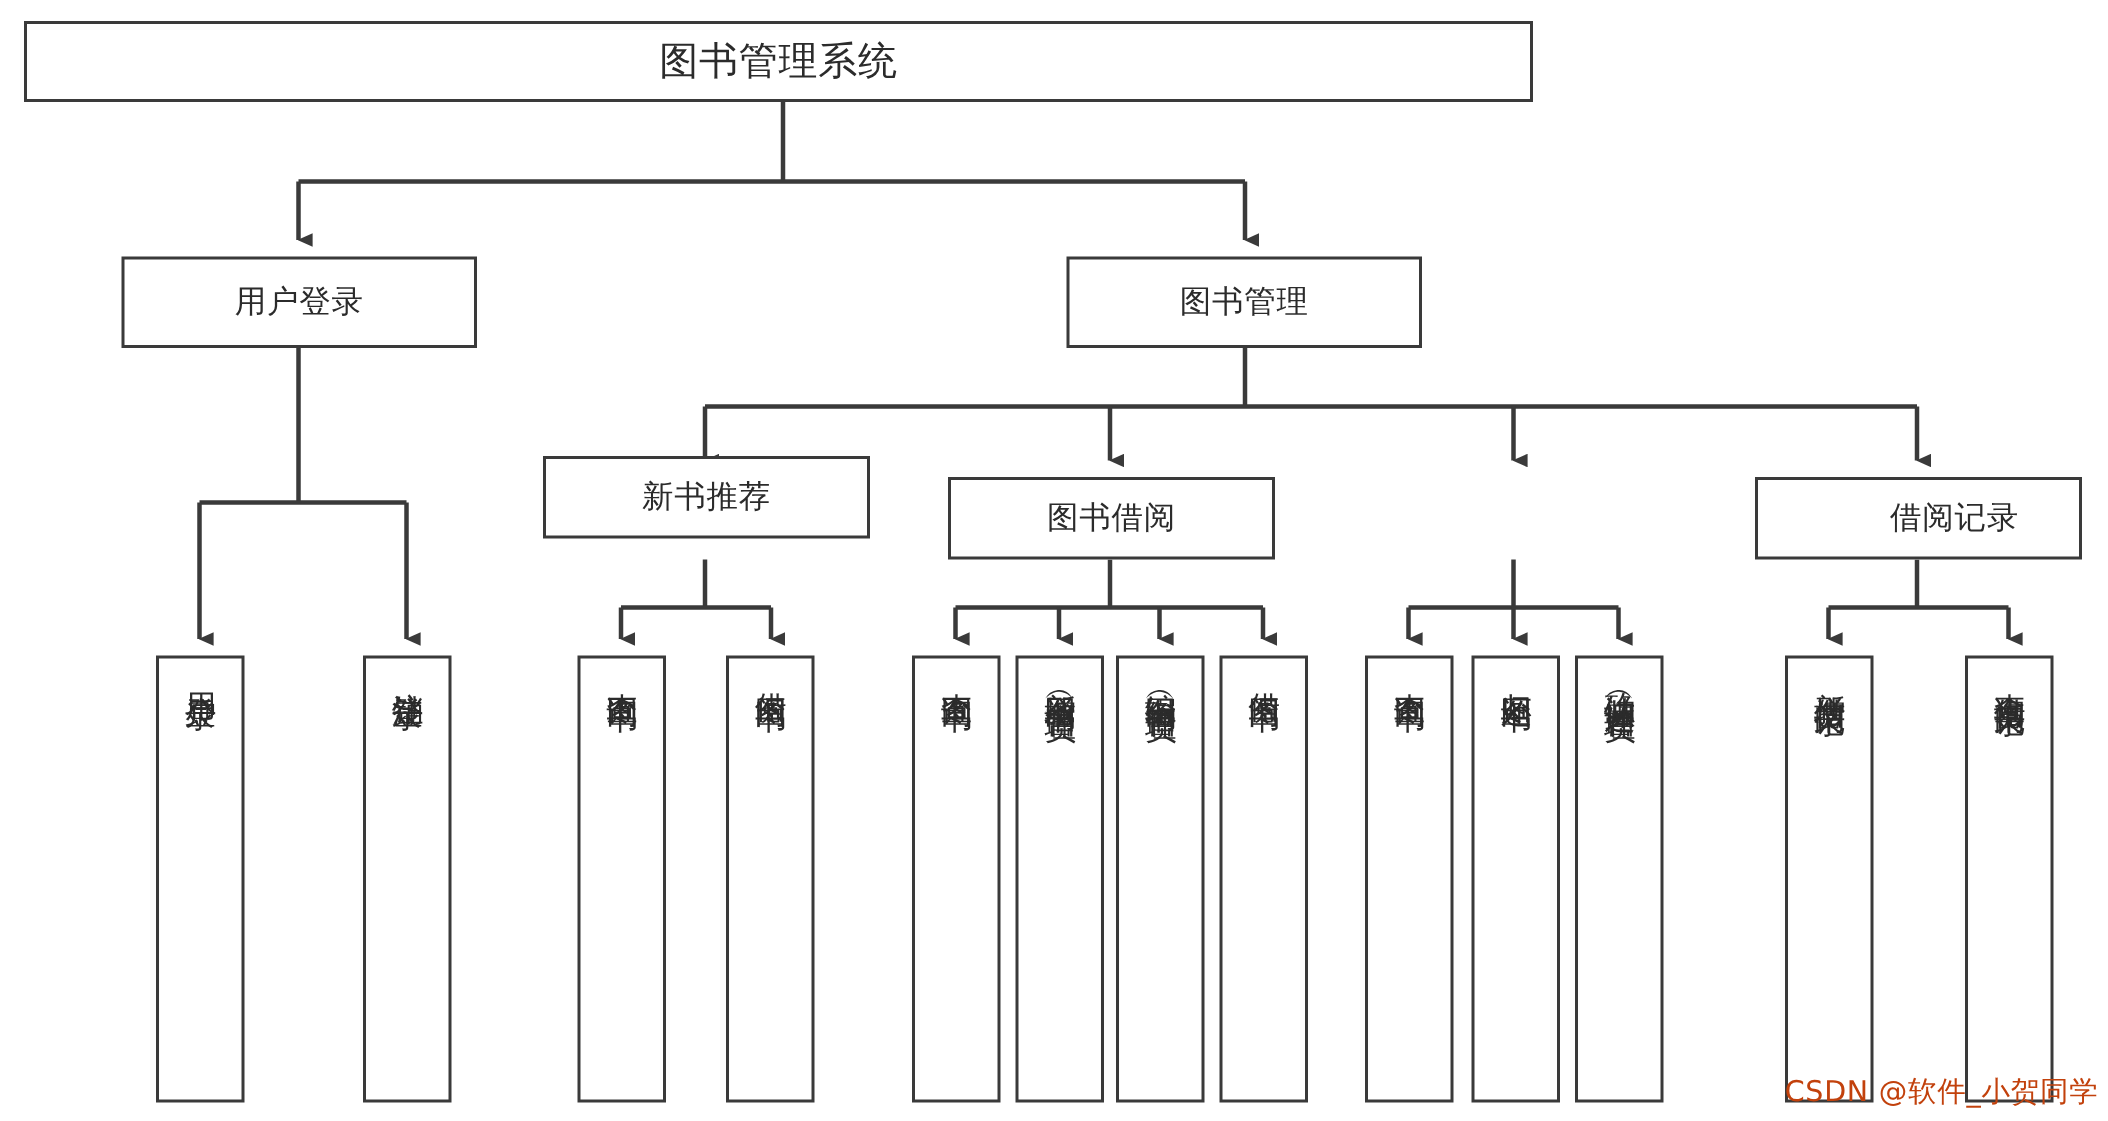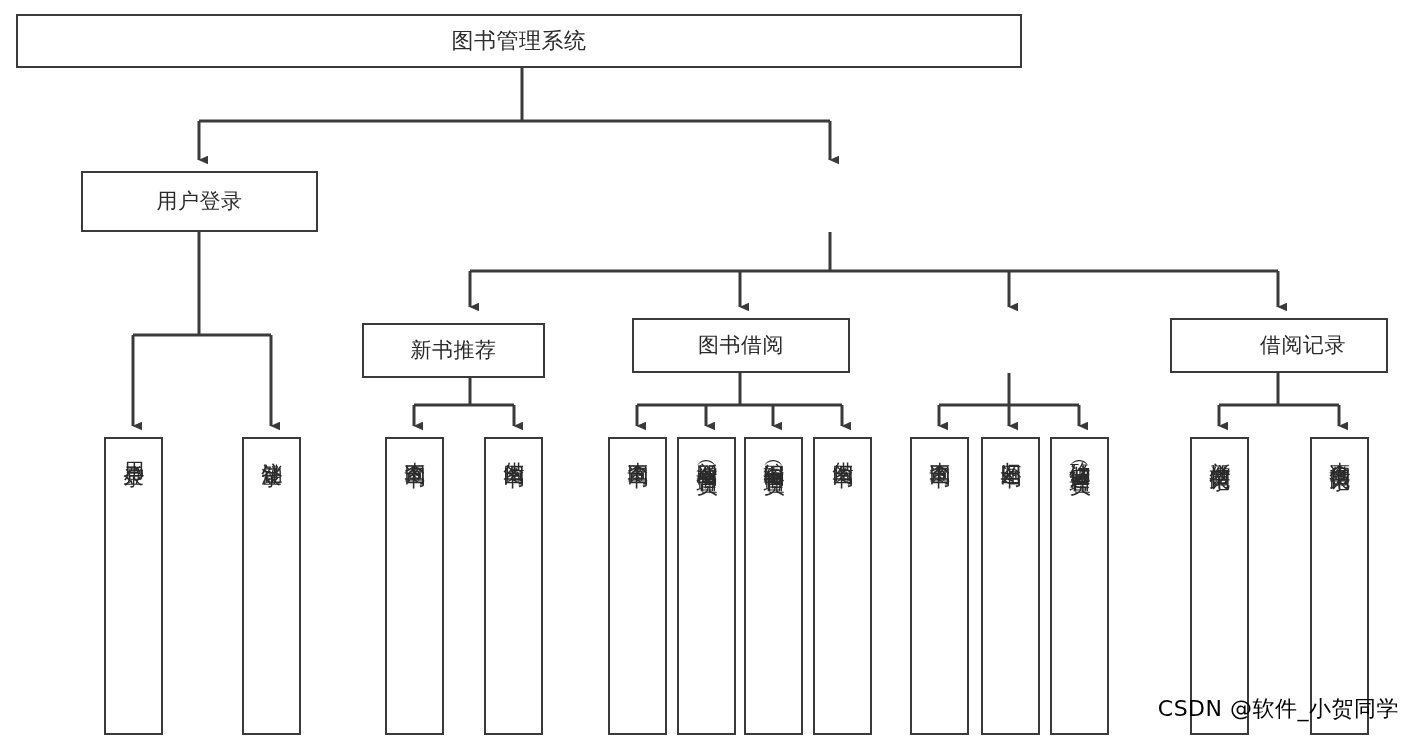--- a/index.html
+++ b/index.html
@@ -50,27 +50,27 @@
     justify-content: center;
     padding-top: 6px;
   }
   .node.vert .label {
     writing-mode: vertical-rl;
     text-orientation: upright;
     font-size: 21px;
     letter-spacing: 2px;
     white-space: nowrap;
   }
-  #root-node .label { font-size: 22px; }
+  #root-node .label { font-size: 26px; }
   .watermark {
     position: absolute;
     right: 6px;
-    bottom: 23px;
-    font-size: 22px;
-    color: #000000;
+    bottom: 6px;
+    font-size: 19px;
+    color: #c2410c;
     letter-spacing: 0.5px;
     white-space: nowrap;
   }
 </style>
 </head>
 <body>
 
 <div id="canvas">
 
   <svg class="wires" viewBox="0 0 1405 747">
@@ -123,22 +123,25 @@
     </g>
   </svg>
 
   <div class="node horiz" id="root-node" style="left:16px; top:14px; width:1006px; height:54px;">
     <span class="label">图书管理系统</span>
   </div>
 
   <div class="node horiz" style="left:81px; top:171px; width:237px; height:61px;">
     <span class="label">用户登录</span>
   </div>
+  <div class="node horiz" style="left:711px; top:171px; width:237px; height:61px;">
+    <span class="label">图书管理</span>
+  </div>
 
-  <div class="node horiz" style="left:362px; top:323px; width:183px; height:55px;">
+  <div class="node horiz" style="left:362px; top:304px; width:218px; height:55px;">
     <span class="label">新书推荐</span>
   </div>
   <div class="node horiz" style="left:632px; top:318px; width:218px; height:55px;">
     <span class="label">图书借阅</span>
   </div>
   <div class="node horiz" style="left:1170px; top:318px; width:218px; height:55px;padding-left:48px;">
     <span class="label">借阅记录</span>
   </div>
 
   <div class="node vert" style="left:104px; top:437px; width:59px; height:298px;">

